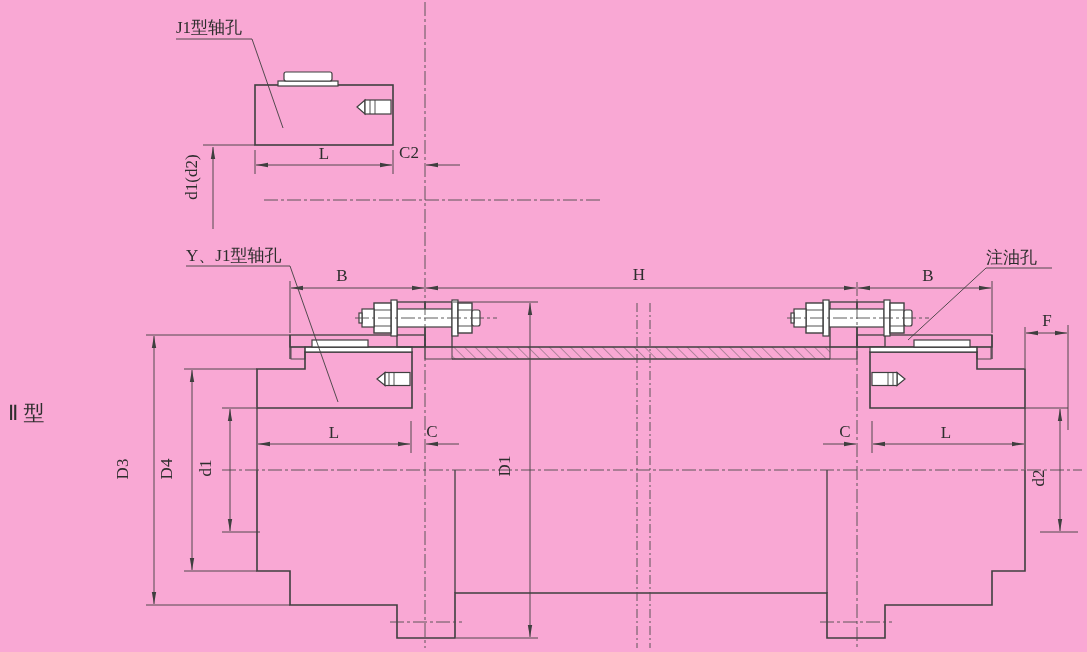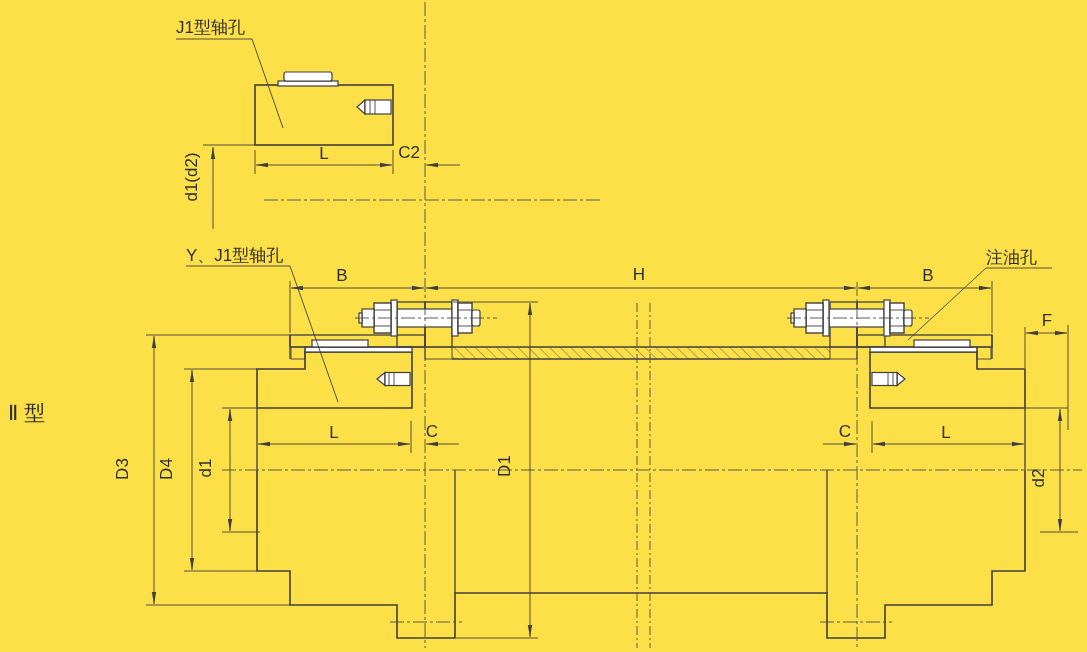--- a/index.html
+++ b/index.html
@@ -1,17 +1,17 @@
 <!DOCTYPE html>
 <html><head>
 <meta charset="utf-8">
 <style>
   html,body{margin:0;padding:0;background:#ffffff;}
-  .stage{width:1087px;height:652px;position:relative;background:#fde047;overflow:hidden;
-         font-family:Liberation Sans, sans-serif;}
+  .stage{width:1087px;height:652px;position:relative;background:#f9a8d4;overflow:hidden;
+         font-family:Liberation Serif, serif;}
   .outline{stroke:#3f3f3f;stroke-width:1.6;fill:none;}
   .outline2{stroke:#3f3f3f;stroke-width:1.3;fill:none;}
   .thin{stroke:#3f3f3f;stroke-width:0.9;fill:none;}
   .dim{stroke:#3f3f3f;stroke-width:0.9;fill:none;}
   .cl{stroke:#4d4d4d;stroke-width:0.9;stroke-dasharray:14 3 3 3;fill:none;}
   .clb{stroke:#4d4d4d;stroke-width:0.9;stroke-dasharray:9 3 2 3;fill:none;}
   .white{fill:#ffffff;stroke:#3f3f3f;stroke-width:1.2;}
   .whiteb{fill:#ffffff;stroke:#3f3f3f;stroke-width:1.4;}
   .txt{font-size:17px;fill:#2e2e2e;}
   .txtbig{font-size:21px;fill:#2e2e2e;}

